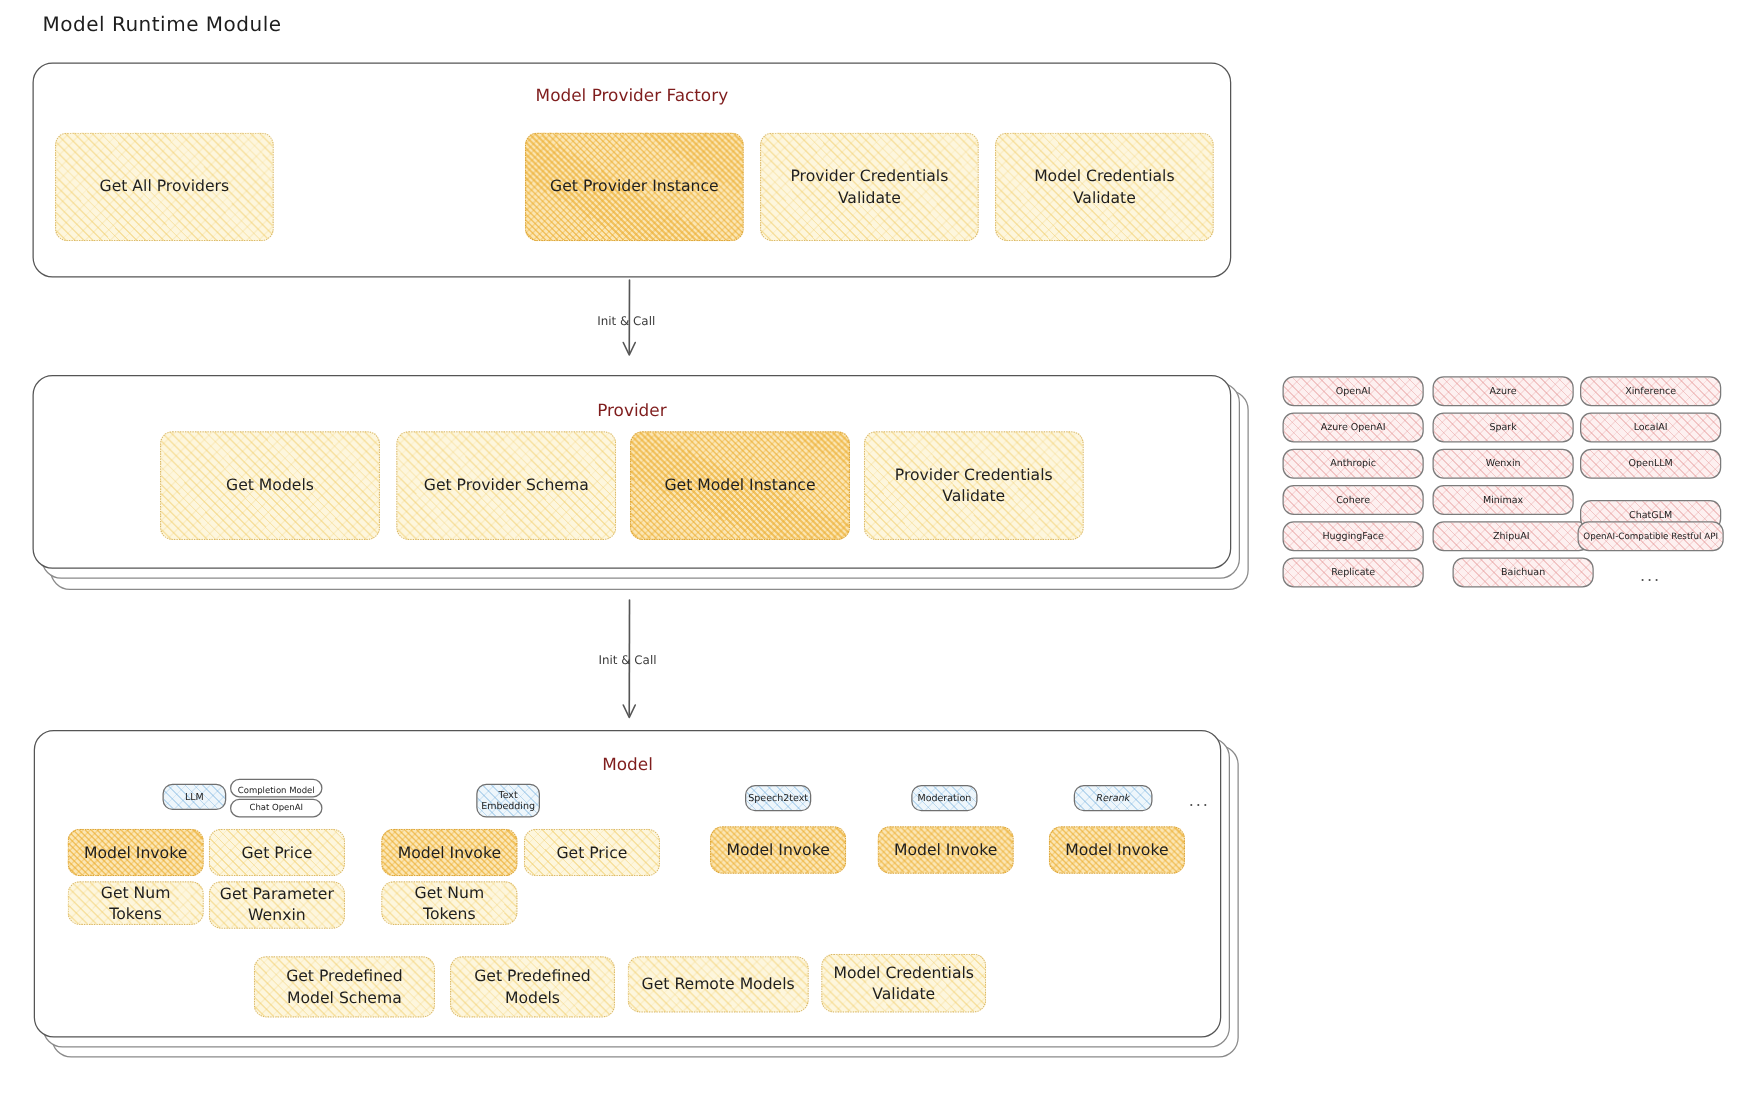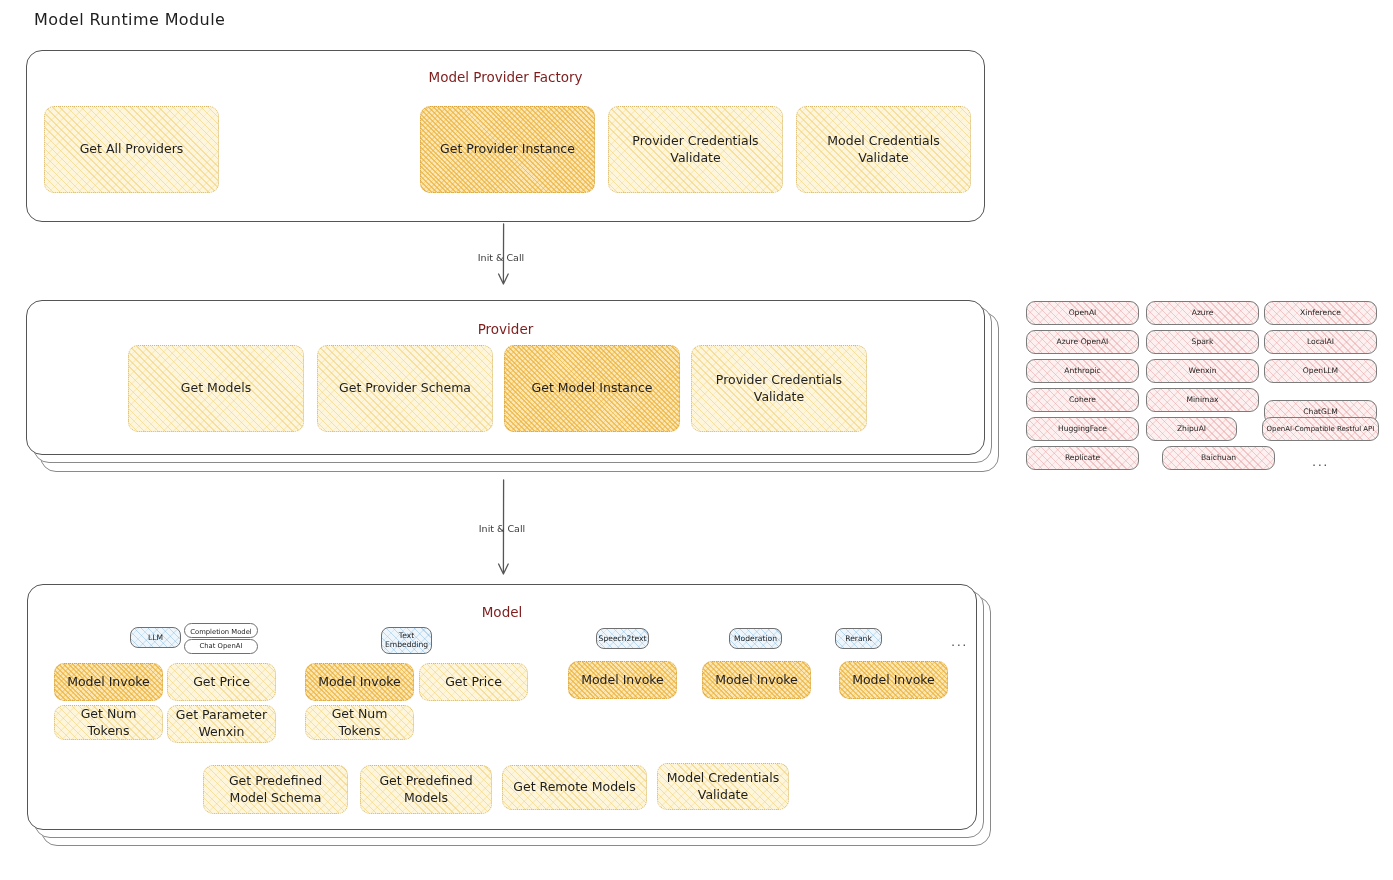--- a/index.html
+++ b/index.html
@@ -217,21 +217,21 @@
   </div>
   <div class="chip fill-pink" style="left:1146px; top:330px; width:113px; height:24px;">
     <span>Spark</span>
   </div>
   <div class="chip fill-pink" style="left:1146px; top:359px; width:113px; height:24px;">
     <span>Wenxin</span>
   </div>
   <div class="chip fill-pink" style="left:1146px; top:388px; width:113px; height:24px;">
     <span>Minimax</span>
   </div>
-  <div class="chip fill-pink" style="left:1146px; top:417px; width:91px; height:24px;">
+  <div class="chip fill-pink" style="left:1146px; top:417px; width:126px; height:24px;">
     <span>ZhipuAI</span>
   </div>
   <div class="chip fill-pink" style="left:1146px; top:446px; width:113px; height:24px;margin-left:16px;">
     <span>Baichuan</span>
   </div>
 
   <div class="chip fill-pink" style="left:1264px; top:301px; width:113px; height:24px;">
     <span>Xinference</span>
   </div>
   <div class="chip fill-pink" style="left:1264px; top:330px; width:113px; height:24px;">
@@ -271,21 +271,21 @@
 
   <div class="chip wrap fill-blue" style="left:381px; top:627px; width:51px; height:27px; line-height:1.15;">
     <span>Text Embedding</span>
   </div>
   <div class="chip fill-blue" style="left:596px; top:628px; width:53px; height:21px;">
     <span>Speech2text</span>
   </div>
   <div class="chip fill-blue" style="left:729px; top:628px; width:53px; height:21px;">
     <span>Moderation</span>
   </div>
-  <div class="chip fill-blue" style="left:835px; top:628px; width:47px; height:21px;">
+  <div class="chip fill-blue" style="left:859px; top:628px; width:63px; height:21px;font-style:italic;">
     <span>Rerank</span>
   </div>
   <div class="ellipsis" style="left:951px; top:635px;">...</div>
 
   <div class="node fill-orange" style="left:54px; top:663px; width:109px; height:38px;">
     <span>Model Invoke</span>
   </div>
   <div class="node fill-yellow" style="left:167px; top:663px; width:109px; height:38px;">
     <span>Get Price</span>
   </div>

